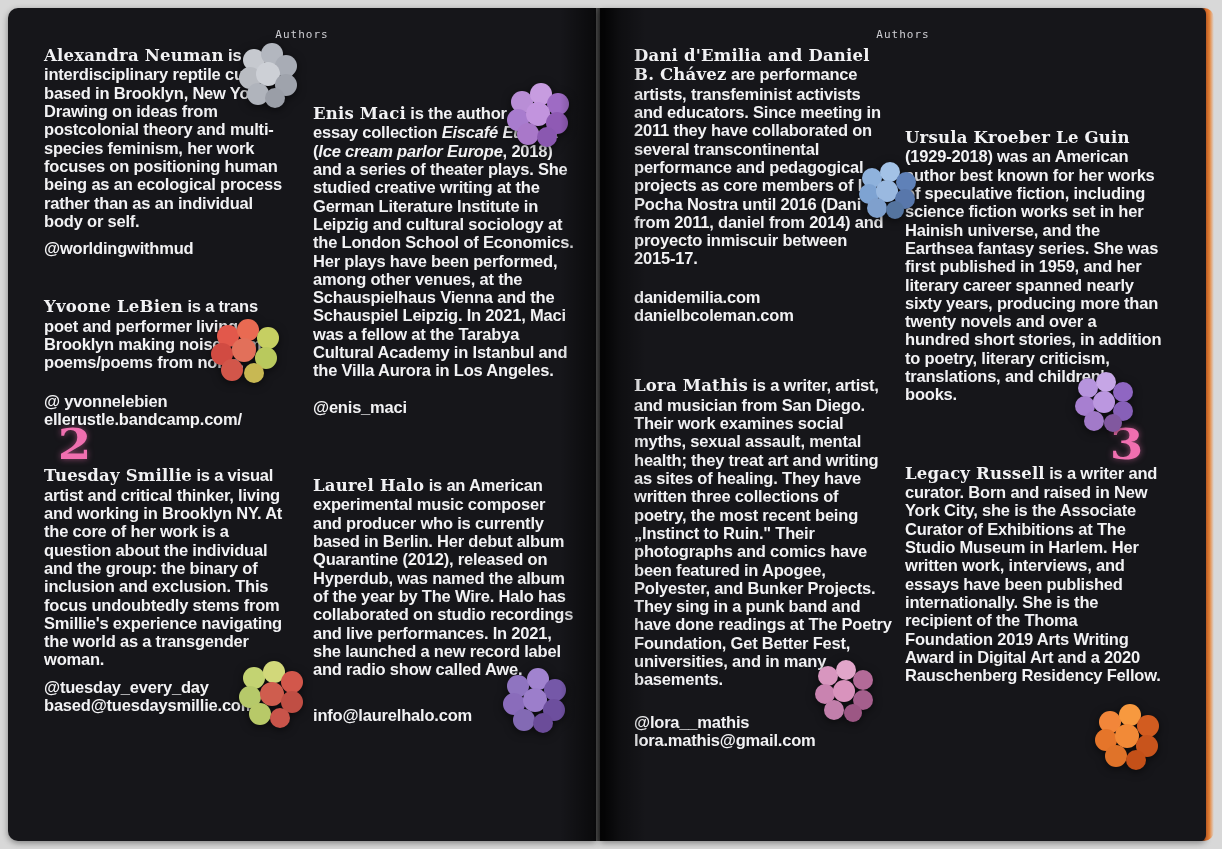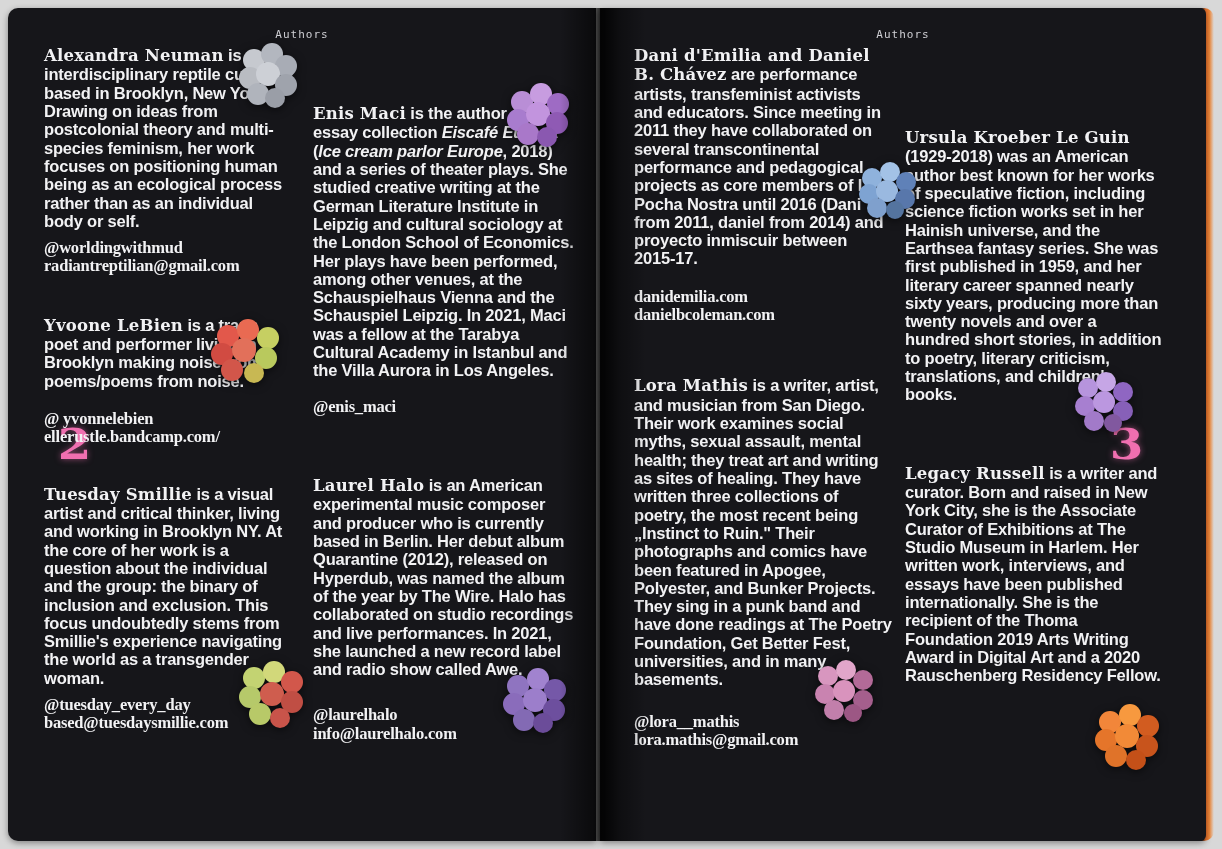--- a/index.html
+++ b/index.html
@@ -41,21 +41,21 @@
     letter-spacing:-0.2px;
   }
   .bio{margin-bottom:14px;}
   .bio p{margin:0;}
   .nm{
     font-family:"DejaVu Serif",serif;
     font-weight:700;
     letter-spacing:0.2px;
   }
   .it{font-style:italic;}
-  .contact{margin-top:9px;font-family:Liberation Serif, serif;}
+  .contact{margin-top:9px;}
   .contact div{white-space:nowrap;}
 
   
   .pnum{
     position:absolute;color:#f06fb0;
     font-family:"DejaVu Serif",serif;
     font-weight:700;font-size:42px;
     text-shadow:0 0 6px rgba(240,111,176,.55);
     transform:scaleX(1.15);
   }
@@ -75,21 +75,20 @@
     <div class="runhead">Authors</div>
 
     <div class="pnum" style="left:52px;top:412px;">2</div>
 
     <div class="col" style="left:36px;top:38px;width:250px;">
 
       <div class="bio">
         <p><span class="nm">Alexandra Neuman</span><span> is an interdisciplinary reptile currently based in Brooklyn, New York. Drawing on ideas from postcolonial theory and multi-species feminism, her work focuses on positioning human being as an ecological process rather than as an individual body or self.</span></p>
         <div class="contact">
           <div>@worldingwithmud</div>
-          <div>radiantreptilian@gmail.com</div>
         </div>
       </div>
 
       <div class="bio" style="margin-top:40px;">
         <p><span class="nm">Yvoone LeBien</span><span> is a trans poet and performer living in Brooklyn making noise from poems/poems from noise.</span></p>
         <div class="contact" style="margin-top:20px;">
           <div style="">@ yvonnelebien</div>
           <div>ellerustle.bandcamp.com/</div>
         </div>
       </div>
@@ -107,21 +106,20 @@
       <div class="bio">
         <p><span class="nm">Enis Maci</span><span> is the author of the essay collection </span><span class="it">Eiscafé Europa</span><span> (</span><span class="it">Ice cream parlor Europe</span><span>, 2018) and a series of theater plays. She studied creative writing at the German Literature Institute in Leipzig and cultural sociology at the London School of Economics. Her plays have been performed, among other venues, at the Schauspielhaus Vienna and the Schauspiel Leipzig. In 2021, Maci was a fellow at the Tarabya Cultural Academy in Istanbul and the Villa Aurora in Los Angeles.</span></p>
         <div class="contact" style="margin-top:18px;">
           <div>@enis_maci</div>
         </div>
       </div>
 
       <div class="bio" style="margin-top:60px;">
         <p><span class="nm">Laurel Halo</span><span> is an American experimental music composer and producer who is currently based in Berlin. Her debut album Quarantine (2012), released on Hyperdub, was named the album of the year by The Wire.  Halo has collaborated on studio recordings and live performances. In 2021, she launched a new record label and radio show called Awe.</span></p>
         <div class="contact" style="margin-top:28px;">
-          <div>@laurelhalo</div>
           <div>info@laurelhalo.com</div>
         </div>
       </div>
     </div>
 
     <div class="blob" style="left:222px;top:30px;">
       <svg width="78" height="78" viewBox="0 0 78 78">
         <g>
           <circle cx="24" cy="22" r="11" fill="#c6c9cf"></circle>
             <circle cx="42" cy="16" r="11" fill="#b3b7bf"></circle>

